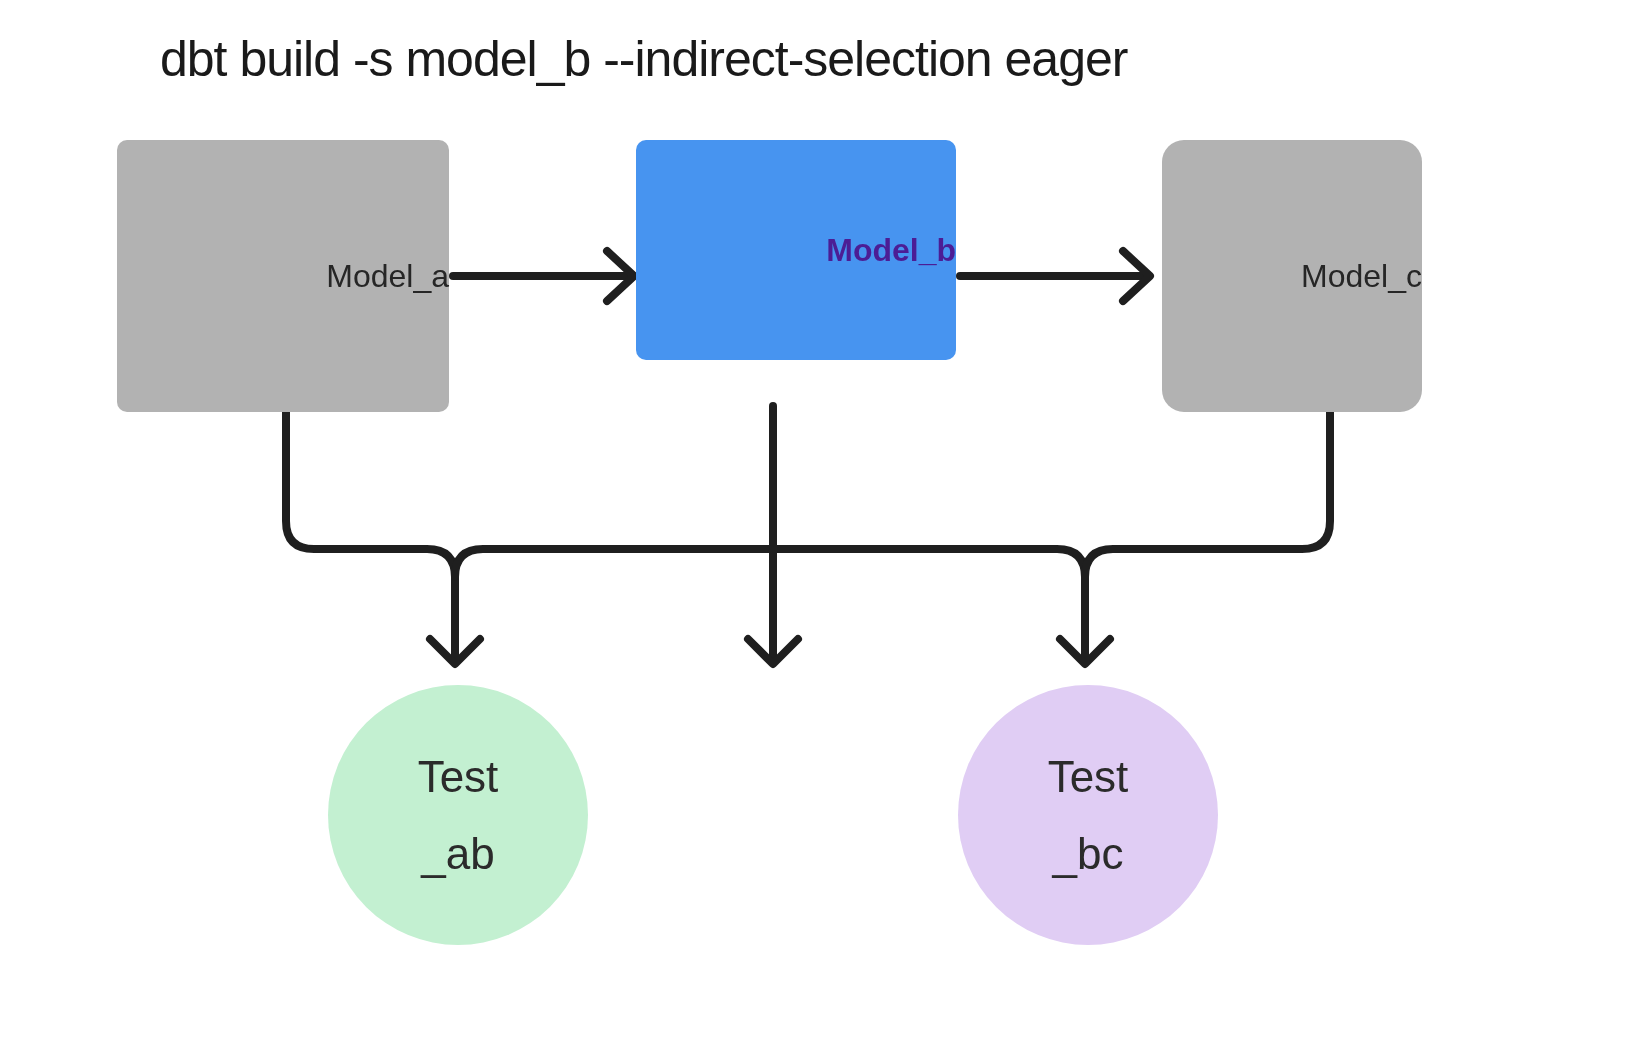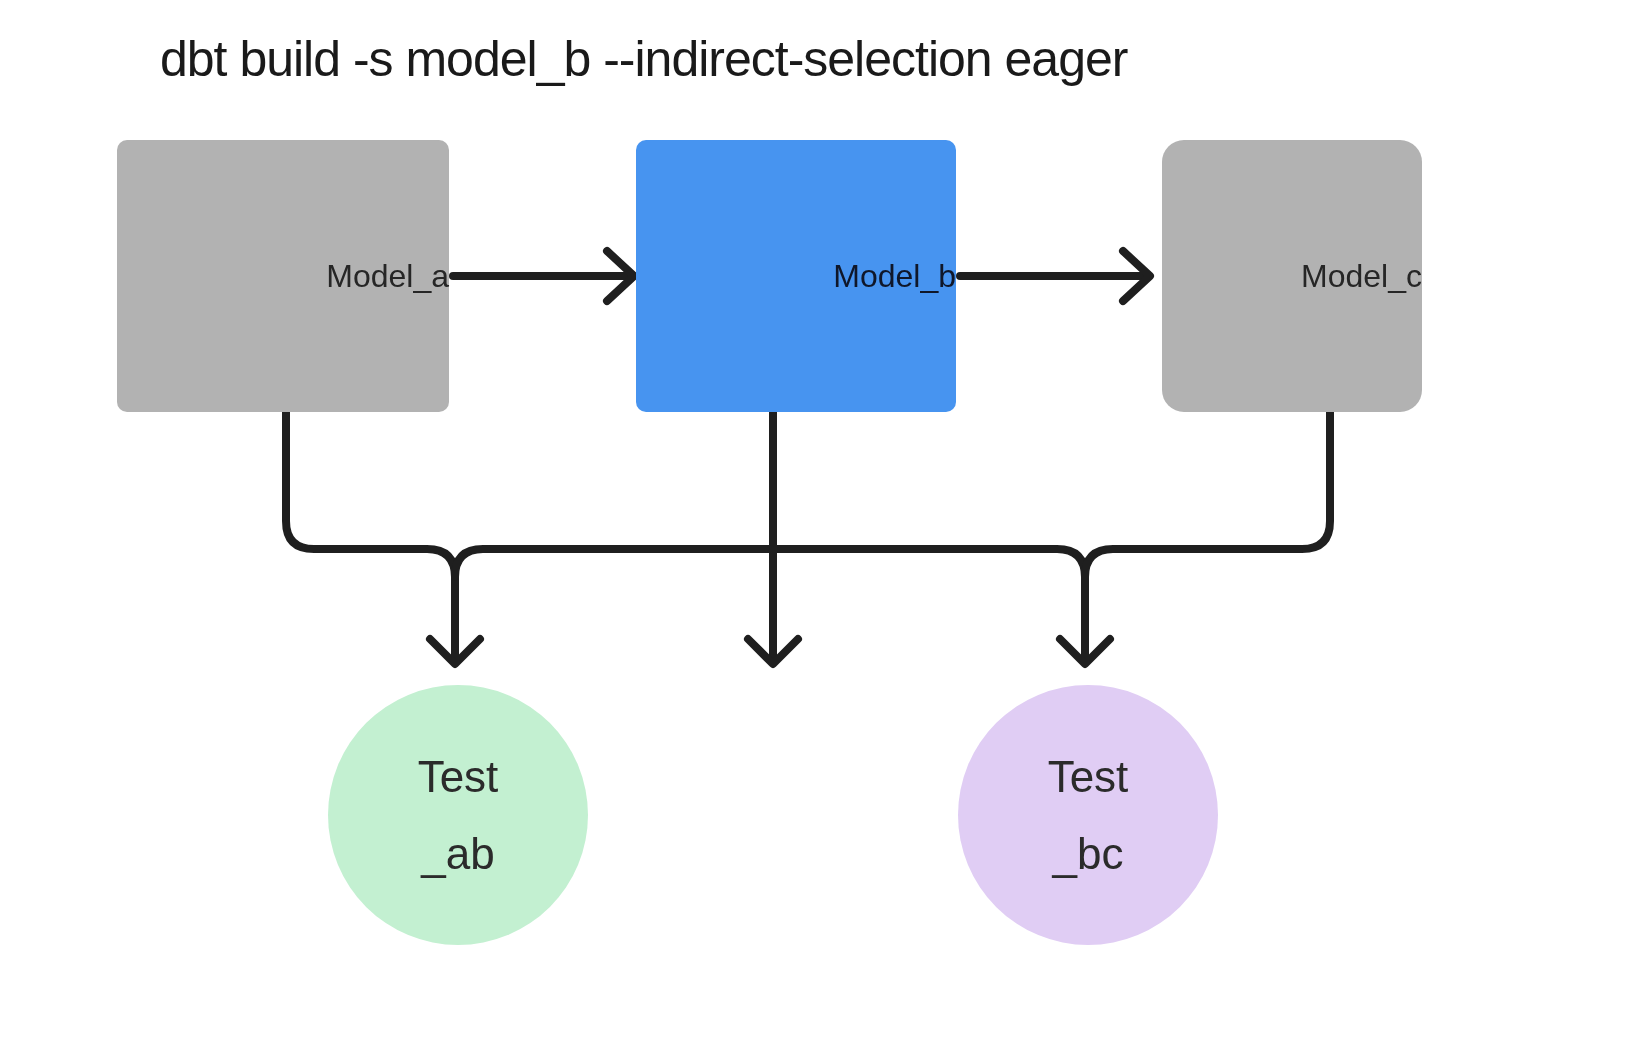--- a/index.html
+++ b/index.html
@@ -32,21 +32,21 @@
   }
   .box{
     position:absolute;
     z-index:2;
     border-radius:10px;
     display:flex;align-items:center;justify-content:flex-end;
     font-size:32px;font-weight:500;
     color:#262626;
   }
   .box.model-a{left:117px;top:140px;width:332px;height:272px;}
-  .box.model-b{left:636px;top:140px;width:320px;height:272px;color:#0f172a;}
+  .box.model-b{left:636px;top:140px;width:320px;height:220px;color:#4c1d95;font-weight:bold;}
   .box.model-c{left:1162px;top:140px;width:260px;height:272px;border-radius:22px;}
   .circle{
     position:absolute;
     z-index:2;
     width:260px;height:260px;
     border-radius:50%;
     display:flex;flex-direction:column;align-items:center;justify-content:center;
     font-size:44px;font-weight:500;
     color:#2b2b2b;
     line-height:1.75;

